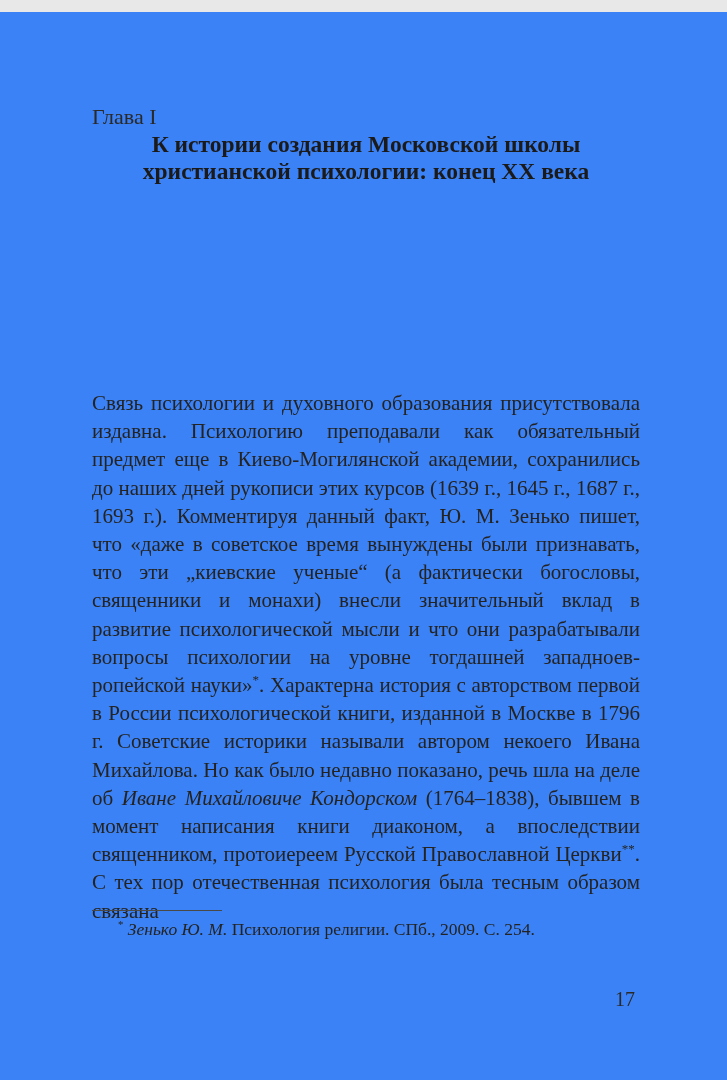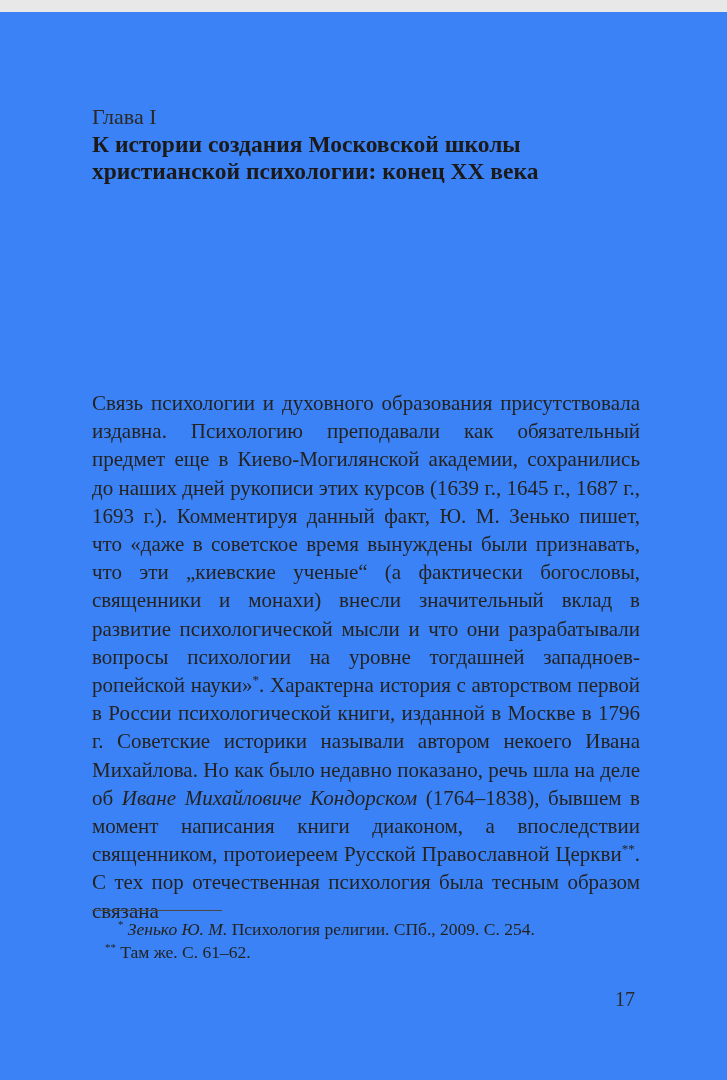--- a/index.html
+++ b/index.html
@@ -27,20 +27,21 @@
     font-size: 22px;
     line-height: 26px;
     color: #2a2927;
   }
   .page-title {
     margin: 1px 0 0 0;
     font-size: 23.5px;
     line-height: 27px;
     font-weight: bold;
     color: #1b1a18;
+    text-align: center;
   }
   .author-line {
     margin-top: 7px;
     font-size: 22px;
     line-height: 26px;
     font-style: italic;
     text-align: right;
     color: #2a2927;
   }
   .body-text {
@@ -93,18 +94,17 @@
   <div class="header">
     <div class="chapter-label">Глава I</div>
     <h1 class="page-title">К истории создания Московской школы христианской психологии: конец XX века</h1>
   </div>
 
   <p class="body-text"><span>Связь психологии и духовного образования присут­ствовала издавна. Психологию преподавали как обя­зательный предмет еще в Киево-Могилянской ака­демии, сохранились до наших дней рукописи этих курсов (1639 г., 1645 г., 1687 г., 1693 г.). Комментируя данный факт, Ю. М. Зенько пишет, что «даже в совет­ское время вынуждены были признавать, что эти „ки­евские ученые“ (а фактически богословы, священни­ки и монахи) внесли значительный вклад в развитие психологической мысли и что они разрабатывали во­просы психологии на уровне тогдашней западноев­ропейской науки»</span><sup>*</sup><span>. Характерна история с авторством первой в России психологической книги, изданной в Москве в 1796 г. Советские историки называли ав­тором некоего Ивана Михайлова. Но как было недав­но показано, речь шла на деле об </span><em>Иване Михайловиче Кондорском</em><span> (1764–1838), бывшем в момент написания книги диаконом, а впоследствии священником, прото­иереем Русской Православной Церкви</span><sup>**</sup><span>. С тех пор оте­чественная психология была тесным образом связана</span></p>
 
   <div class="footnotes">
     <hr class="footnote-rule">
     <div class="footnote footnote-1"><sup>*</sup> <span class="fn-source">Зенько Ю. М.</span> <span>Психология религии. СПб., 2009. С. 254.</span></div>
-    <div class="footnote footnote-2"><sup>**</sup> <span>Там же. С. 61–62.</span></div>
   </div>
 
   <div class="page-number">17</div>
 
 </div>
 
 </body></html>

